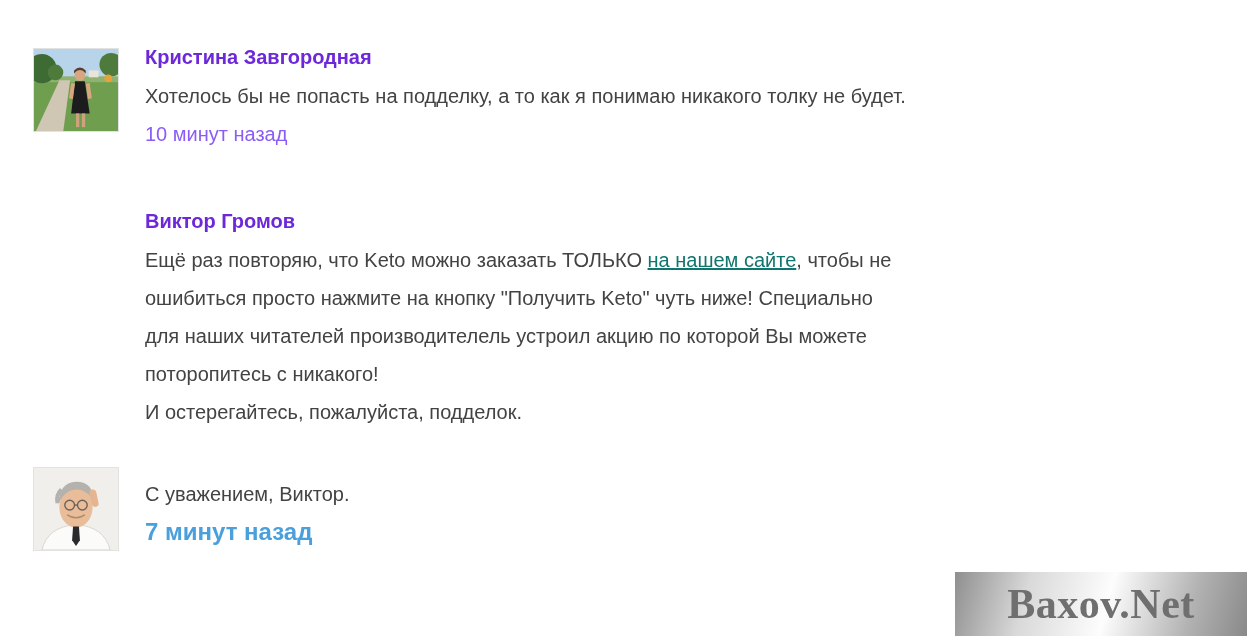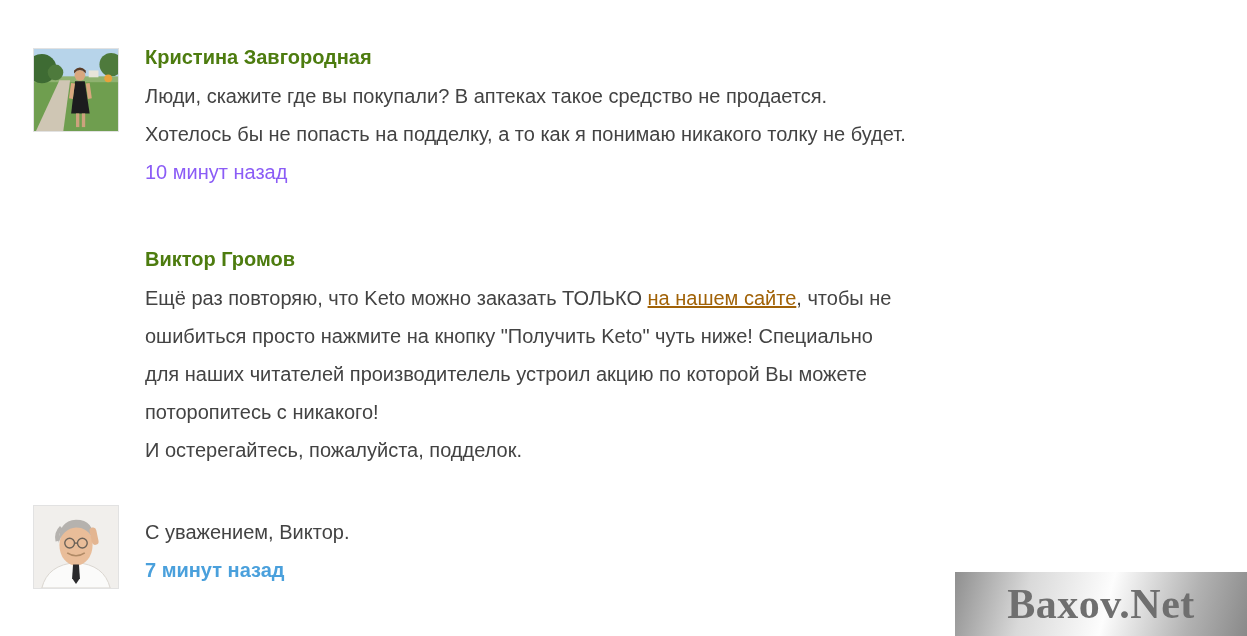--- a/index.html
+++ b/index.html
@@ -38,47 +38,47 @@
     overflow: hidden;
     background: #f4f2ef;
   }
   .avatar svg { display: block; width: 100%; height: 100%; }
   .content {
     margin-left: 26px;
   }
   .author {
     font-size: 20px;
     font-weight: bold;
-    color: #4d7c0f;
+    color: #6d28d9;
     line-height: 24px;
     margin-bottom: 8px;
     white-space: nowrap;
   }
   .line {
     font-size: 20px;
     color: #434343;
     line-height: 38px;
     white-space: nowrap;
   }
   .inline-link {
-    color: #a16207;
+    color: #0f766e;
     text-decoration: underline;
     cursor: pointer;
     margin-top: 10px;
   }
   .timestamp {
     font-size: 20px;
     color: #8b5cf6;
     line-height: 38px;
   }
   .closing {
     margin-top: 44px;
   }
   .timestamp-link {
-    font-size: 20px;
+    font-size: 24px;
     font-weight: bold;
     color: #4aa0dc;
     line-height: 38px;
     cursor: pointer;
   }
   .watermark {
     position: absolute;
     right: 0;
     bottom: 0;
     width: 292px;
@@ -118,21 +118,20 @@
           <path d="M42 33 L52 33 L57 66 L38 66 Z" fill="#1c1c1e"></path>
           <rect x="43" y="66" width="3.4" height="14" fill="#cda27d"></rect>
           <rect x="49" y="66" width="3.4" height="14" fill="#cda27d"></rect>
           <rect x="38" y="35" width="4" height="16" fill="#d9a77f" transform="rotate(8 40 35)"></rect>
           <rect x="53" y="35" width="4" height="16" fill="#d9a77f" transform="rotate(-8 55 35)"></rect>
           <circle cx="76" cy="30" r="4" fill="#e8a23c"></circle>
         </svg>
       </div>
       <div class="content">
         <div class="author">Кристина Завгородная</div>
-        <div class="line">Люди, скажите где вы покупали? В аптеках такое средство не продается.</div>
         <div class="line">Хотелось бы не попасть на подделку, а то как я понимаю никакого толку не будет.</div>
         <div class="timestamp">10 минут назад</div>
       </div>
     </div>
 
     <div class="comment">
       <div class="avatar">
         <svg viewBox="0 0 86 84" aria-hidden="true">
           <rect x="0" y="0" width="86" height="84" fill="#f1efec"></rect>
           <path d="M8 84 Q14 60 43 58 Q72 60 78 84 Z" fill="#fbfbfa" stroke="#d9d5cf" stroke-width="1"></path>

